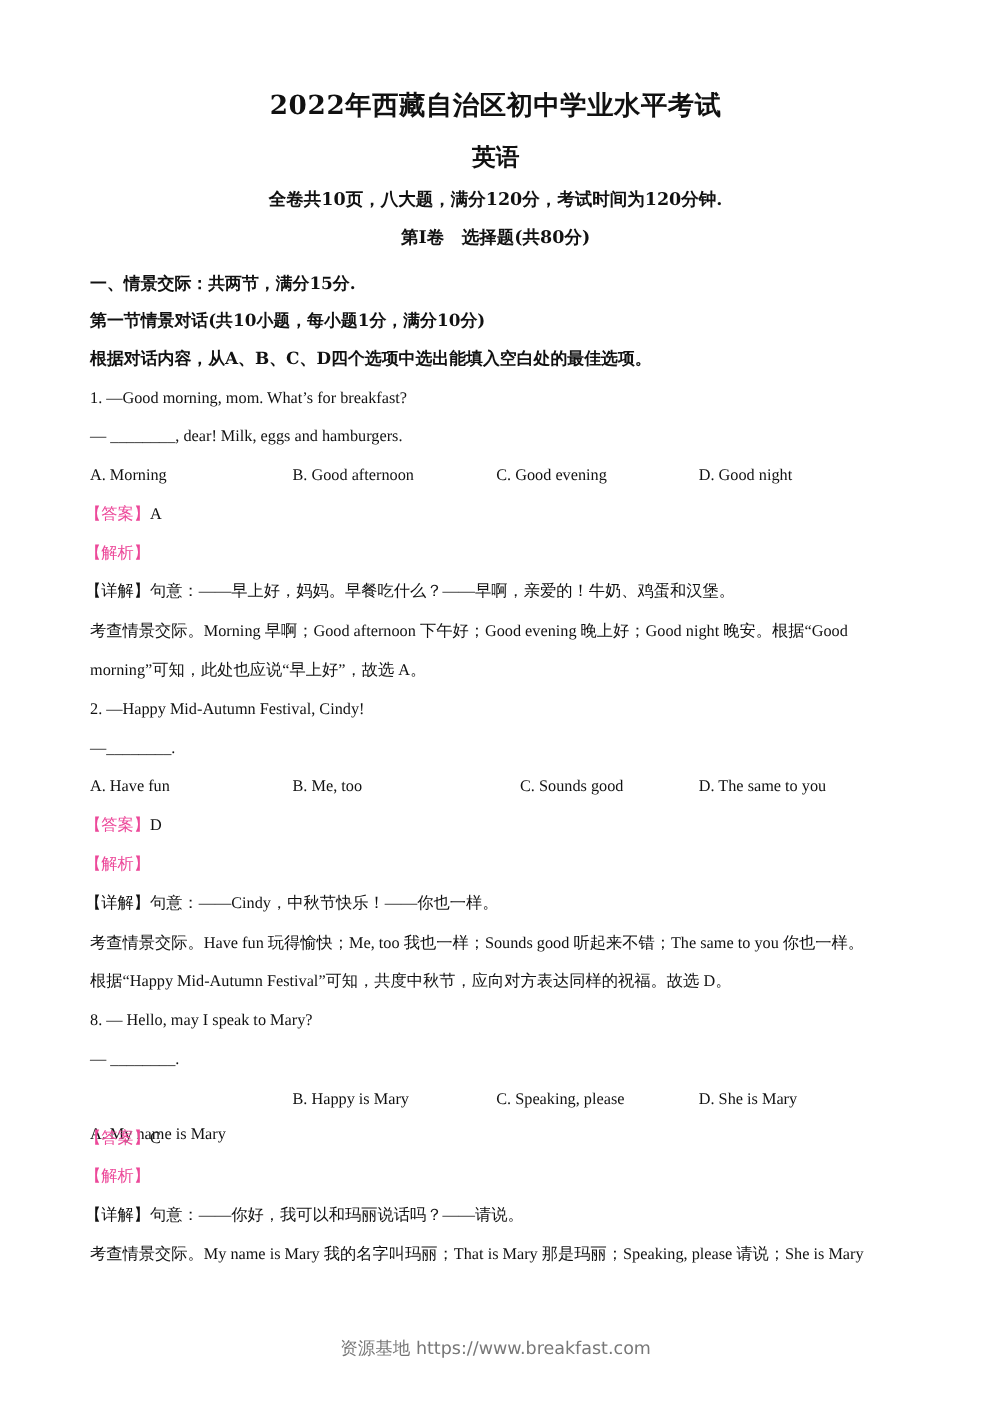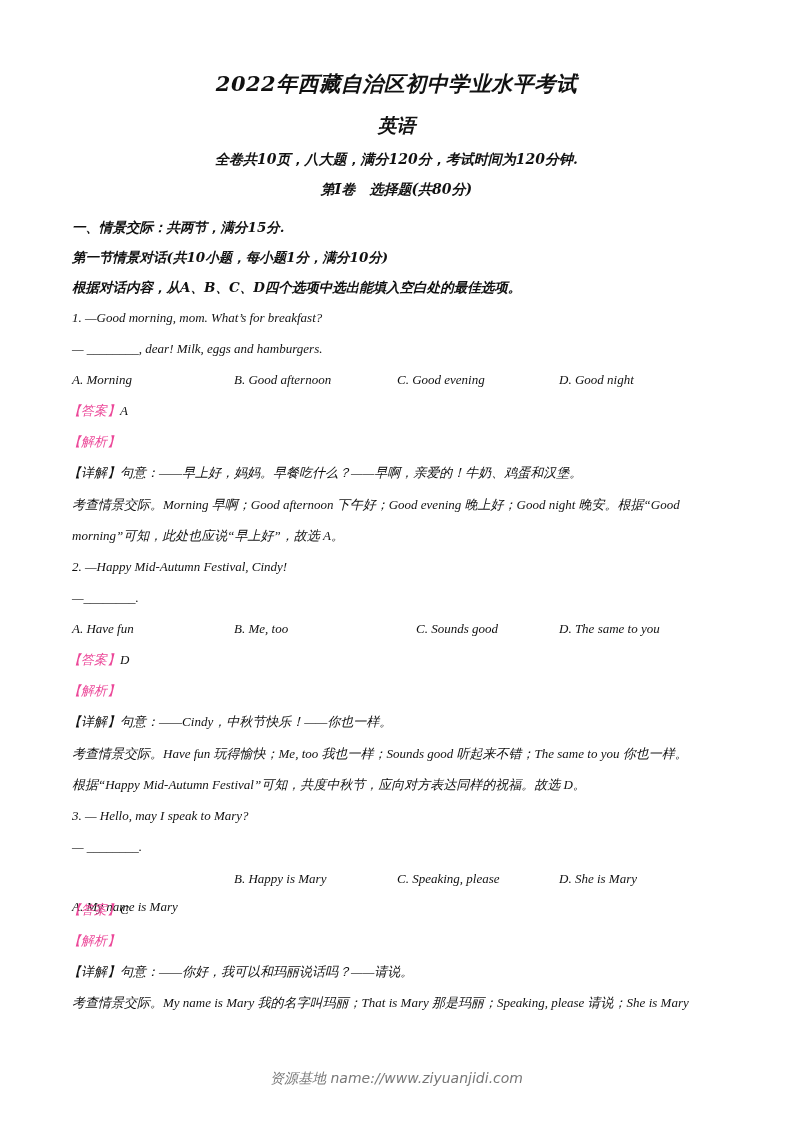--- a/index.html
+++ b/index.html
@@ -1,15 +1,15 @@
 <!DOCTYPE html>
 <html><head>
   <meta charset="utf-8">
   <style>
-    * { margin: 0; padding: 0; box-sizing: border-box; font-style: italic; }
+    * { margin: 0; padding: 0; box-sizing: border-box; }
     html, body { width: 793px; height: 1122px; background: #ffffff; overflow: hidden; }
     body { position: relative; font-family: "Liberation Serif", "DejaVu Serif", serif; color: #111; }
     .page { position: absolute; left: 0; top: 0; width: 793px; height: 1122px; }
     .title { position: absolute; left: 0; width: 793px; text-align: center; font-weight: bold; font-family: "DejaVu Serif", "Liberation Serif", serif; }
     .t1 { top: 70px; font-size: 21px; letter-spacing: 0.5px; }
     .t2 { top: 113px; font-size: 19px; }
     .t3 { top: 151px; font-size: 14px; }
     .t4 { top: 181px; font-size: 14px; }
     .line { position: absolute; left: 72px; font-size: 13px; white-space: nowrap; line-height: 18px; }
     .bold { font-weight: bold; font-family: "DejaVu Serif", "Liberation Serif", serif; font-size: 13.5px; }
@@ -61,30 +61,30 @@
     </div>
     <div class="line label" style="top:682px; left:68px;">【解析】</div>
     <div class="line" style="top:713px; left:68px;">
       <span>【详解】</span><span>句意：——Cindy，中秋节快乐！——你也一样。</span>
     </div>
     <div class="line" style="top:745px;">考查情景交际。Have fun 玩得愉快；Me, too 我也一样；Sounds good 听起来不错；The same to you 你也一样。</div>
     <div class="line" style="top:776px;">根据“Happy Mid-Autumn Festival”可知，共度中秋节，应向对方表达同样的祝福。故选 D。</div>
   </div>
 
   <div>
-    <div class="line" style="top:807px;">3. — Hello, may I speak to Mary?</div>
+    <div class="line" style="top:807px;">8. — Hello, may I speak to Mary?</div>
     <div class="line" style="top:838px;">— ________.</div>
     <div class="opt" style="top:898px; left:72px;">A. My name is Mary</div>
     <div class="opt" style="top:870px; left:234px;">B. Happy is Mary</div>
     <div class="opt" style="top:870px; left:397px;">C. Speaking, please</div>
     <div class="opt" style="top:870px; left:559px;">D. She is Mary</div>
     <div class="line" style="top:901px; left:68px;">
       <span class="label">【答案】</span><span>C</span>
     </div>
     <div class="line label" style="top:932px; left:68px;">【解析】</div>
     <div class="line" style="top:963px; left:68px;">
       <span>【详解】</span><span>句意：——你好，我可以和玛丽说话吗？——请说。</span>
     </div>
     <div class="line" style="top:994px;">考查情景交际。My name is Mary 我的名字叫玛丽；That is Mary 那是玛丽；Speaking, please 请说；She is Mary</div>
   </div>
 
-  <div class="footer">资源基地 name://www.ziyuanjidi.com</div>
+  <div class="footer">资源基地 https://www.breakfast.com</div>
 </div>
 
 </body></html>

